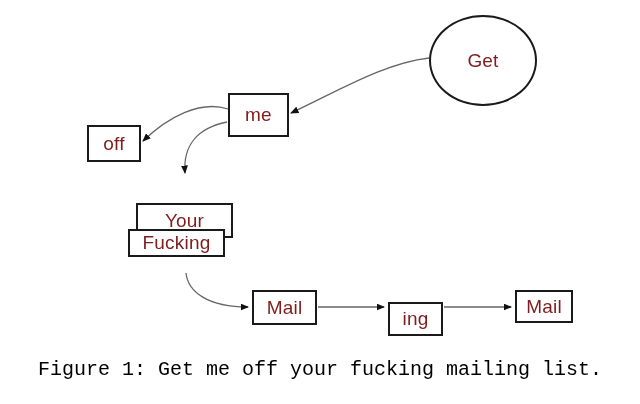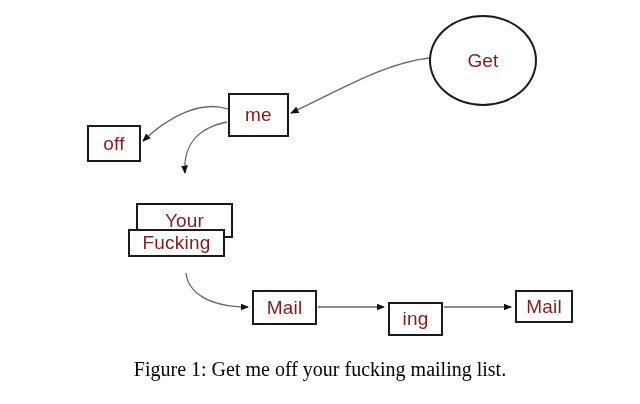--- a/index.html
+++ b/index.html
@@ -49,21 +49,21 @@
     fill: none;
     stroke: #666666;
     stroke-width: 1.3px;
   }
   #figure-caption {
     position: absolute;
     left: 0;
     top: 358px;
     width: 640px;
     text-align: center;
-    font-family: Liberation Serif, serif;
+    font-family: Liberation Mono, monospace;
     font-size: 20px;
     color: #000000;
   }
 </style>
 </head>
 <body>
 
 <div id="stage">
 
   <svg id="edges-svg" viewBox="0 0 640 404" xmlns="http://www.w3.org/2000/svg">

